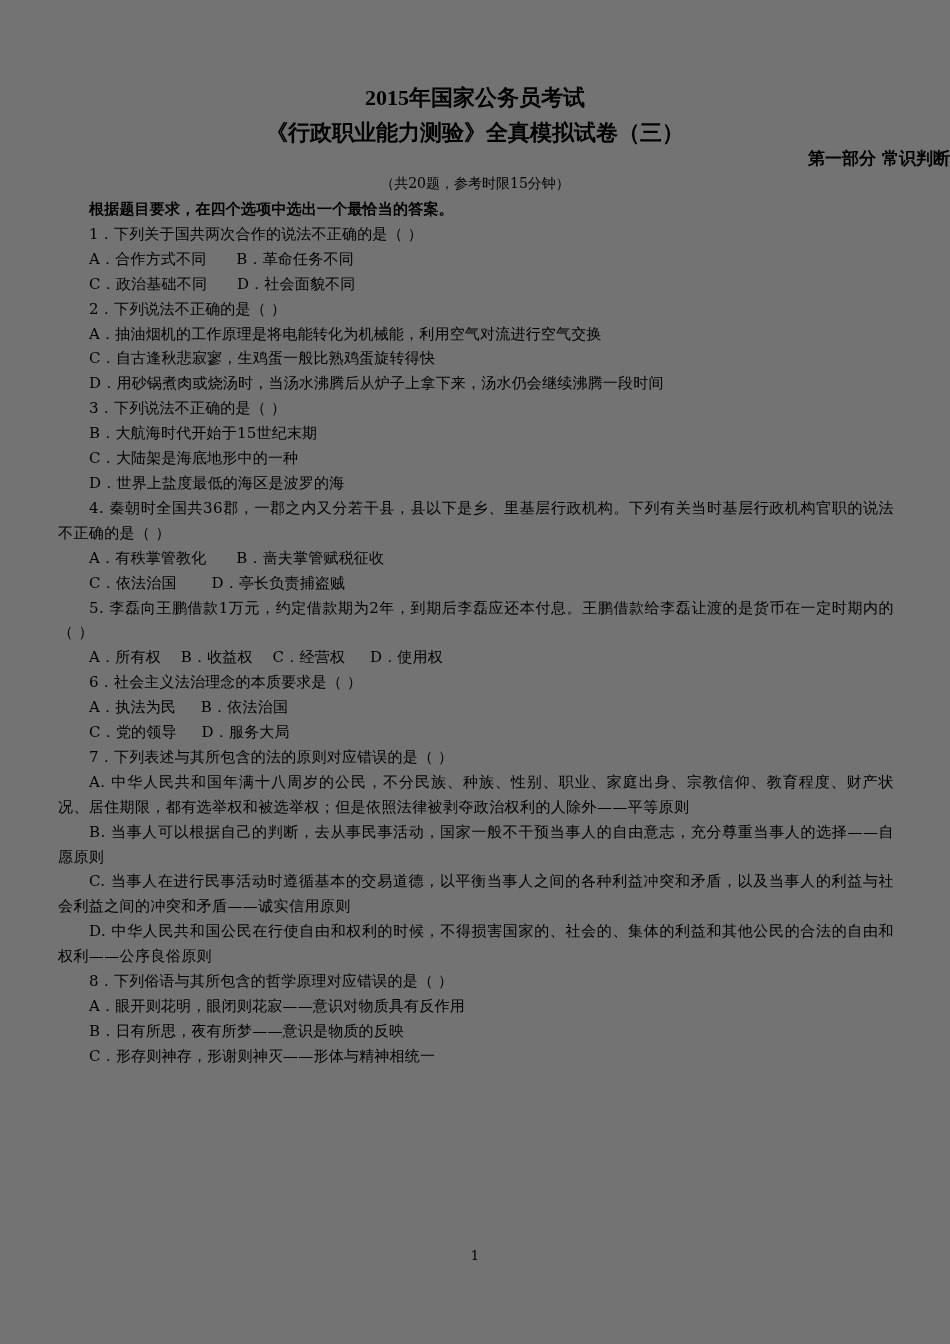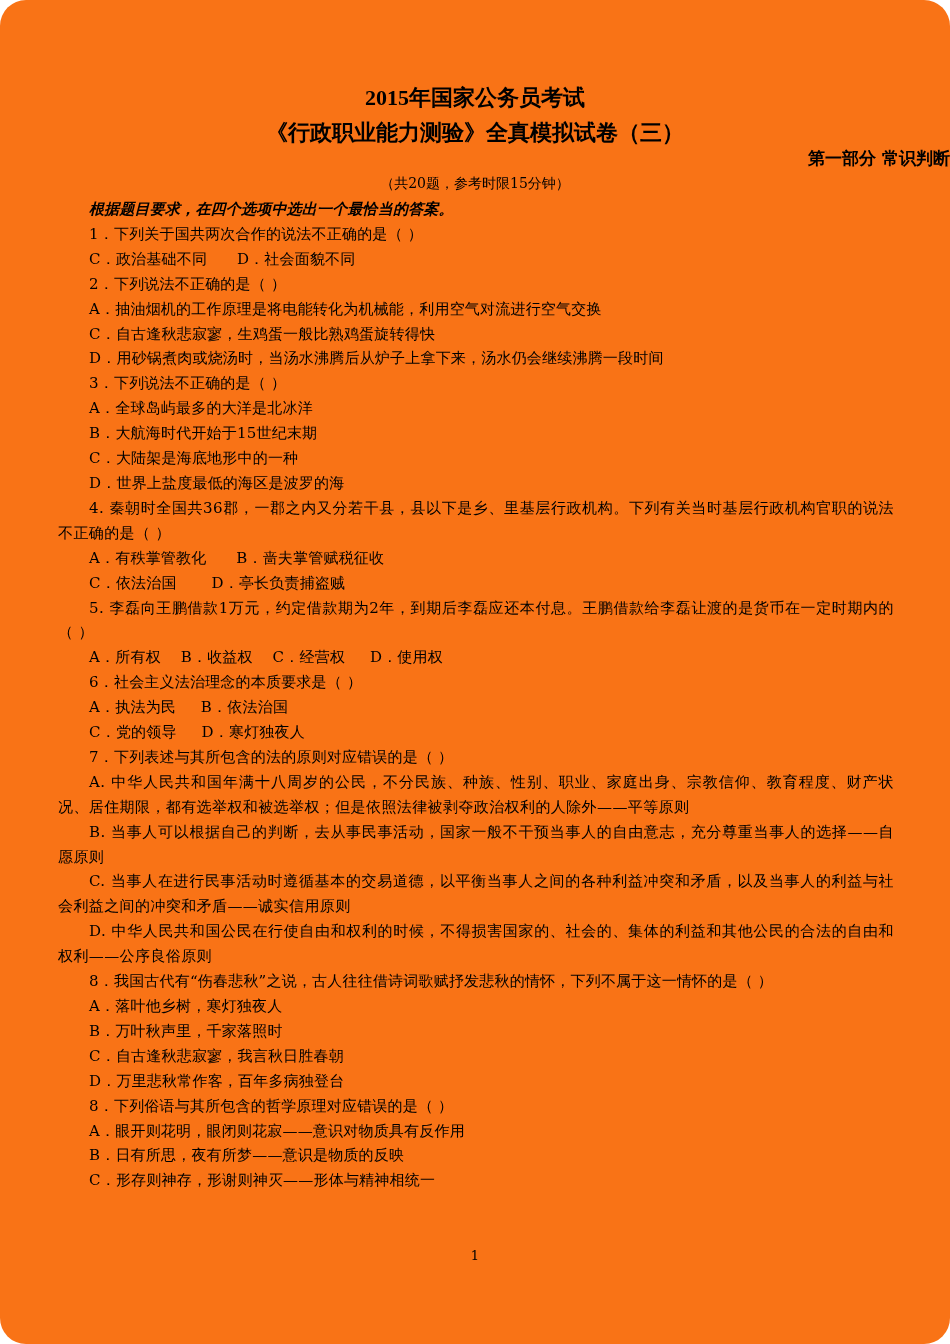--- a/index.html
+++ b/index.html
@@ -1,98 +1,91 @@
 <!DOCTYPE html>
 <html><head>
 <meta charset="utf-8">
 <style>
   html, body { margin:0; padding:0; background:#ffffff; }
   body { width:950px; height:1344px; position:relative; overflow:hidden;
          font-family:"DejaVu Serif","Liberation Serif",serif; color:#000; }
-  .page { position:absolute; left:0; top:0; width:950px; height:1344px; background:#f97316;border-radius:26px; }
+  .page { position:absolute; left:0; top:0; width:950px; height:1344px; background:#737373; }
   .title1 { position:absolute; left:0; width:950px; top:84px; text-align:center;
             font-family:"Liberation Serif","DejaVu Serif",serif; font-weight:bold; font-size:22px; line-height:28px; }
   .title2 { position:absolute; left:0; width:950px; top:119px; text-align:center;
             font-family:"Liberation Serif","DejaVu Serif",serif; font-weight:bold; font-size:22px; line-height:28px; }
   .section { position:absolute; left:0; width:950px; top:146px; text-align:right;
              font-weight:bold; font-size:17px; line-height:24px; }
   .note { position:absolute; left:0; width:950px; top:173px; text-align:center;
           font-size:14px; line-height:20px; }
   .content { position:absolute; left:58px; top:197px; width:836px; }
   .ln { font-size:15px; line-height:24.9px; white-space:nowrap; letter-spacing:0.2px; }
   .ind { padding-left:31px; }
   .wrap { white-space:normal; text-indent:31px; text-align:justify; letter-spacing:0.4px; }
-  .instr { font-weight:bold;font-style:italic; }
+  .instr { font-weight:bold; }
   .pagenum { position:absolute; left:0; width:950px; top:1247px; text-align:center;
              font-size:13px; line-height:18px; }
 </style>
 </head>
 <body>
 
 <div class="page">
   <div class="title1">2015年国家公务员考试</div>
   <div class="title2">《行政职业能力测验》全真模拟试卷（三）</div>
   <div class="section">第一部分  常识判断</div>
   <div class="note">（共20题，参考时限15分钟）</div>
 
   <div class="content">
     <div class="ln ind instr">根据题目要求，在四个选项中选出一个最恰当的答案。</div>
 
     <div>
       <div class="ln ind">1．下列关于国共两次合作的说法不正确的是（  ）</div>
+      <div class="ln ind" style="white-space:pre">A．合作方式不同      B．革命任务不同</div>
       <div class="ln ind" style="white-space:pre">C．政治基础不同      D．社会面貌不同</div>
     </div>
 
     <div>
       <div class="ln ind">2．下列说法不正确的是（  ）</div>
       <div class="ln ind">A．抽油烟机的工作原理是将电能转化为机械能，利用空气对流进行空气交换</div>
       <div class="ln ind">C．自古逢秋悲寂寥，生鸡蛋一般比熟鸡蛋旋转得快</div>
       <div class="ln ind">D．用砂锅煮肉或烧汤时，当汤水沸腾后从炉子上拿下来，汤水仍会继续沸腾一段时间</div>
     </div>
 
     <div>
       <div class="ln ind">3．下列说法不正确的是（  ）</div>
-      <div class="ln ind">A．全球岛屿最多的大洋是北冰洋</div>
       <div class="ln ind">B．大航海时代开始于15世纪末期</div>
       <div class="ln ind">C．大陆架是海底地形中的一种</div>
       <div class="ln ind">D．世界上盐度最低的海区是波罗的海</div>
     </div>
 
     <div>
       <div class="ln wrap">4. 秦朝时全国共36郡，一郡之内又分若干县，县以下是乡、里基层行政机构。下列有关当时基层行政机构官职的说法不正确的是（  ）</div>
       <div class="ln ind" style="white-space:pre">A．有秩掌管教化      B．啬夫掌管赋税征收</div>
       <div class="ln ind" style="white-space:pre">C．依法治国       D．亭长负责捕盗贼</div>
     </div>
 
     <div>
       <div class="ln wrap">5. 李磊向王鹏借款1万元，约定借款期为2年，到期后李磊应还本付息。王鹏借款给李磊让渡的是货币在一定时期内的（  ）</div>
       <div class="ln ind" style="white-space:pre">A．所有权    B．收益权    C．经营权     D．使用权</div>
     </div>
 
     <div>
       <div class="ln ind">6．社会主义法治理念的本质要求是（  ）</div>
       <div class="ln ind" style="white-space:pre">A．执法为民     B．依法治国</div>
-      <div class="ln ind" style="white-space:pre">C．党的领导     D．寒灯独夜人</div>
+      <div class="ln ind" style="white-space:pre">C．党的领导     D．服务大局</div>
     </div>
 
     <div>
       <div class="ln ind">7．下列表述与其所包含的法的原则对应错误的是（  ）</div>
       <div class="ln wrap">A. 中华人民共和国年满十八周岁的公民，不分民族、种族、性别、职业、家庭出身、宗教信仰、教育程度、财产状况、居住期限，都有选举权和被选举权；但是依照法律被剥夺政治权利的人除外——平等原则</div>
       <div class="ln wrap">B. 当事人可以根据自己的判断，去从事民事活动，国家一般不干预当事人的自由意志，充分尊重当事人的选择——自愿原则</div>
       <div class="ln wrap">C. 当事人在进行民事活动时遵循基本的交易道德，以平衡当事人之间的各种利益冲突和矛盾，以及当事人的利益与社会利益之间的冲突和矛盾——诚实信用原则</div>
       <div class="ln wrap">D. 中华人民共和国公民在行使自由和权利的时候，不得损害国家的、社会的、集体的利益和其他公民的合法的自由和权利——公序良俗原则</div>
     </div>
 
-    <div>
-      <div class="ln ind">8．我国古代有“伤春悲秋”之说，古人往往借诗词歌赋抒发悲秋的情怀，下列不属于这一情怀的是（  ）</div>
-      <div class="ln ind">A．落叶他乡树，寒灯独夜人</div>
-      <div class="ln ind">B．万叶秋声里，千家落照时</div>
-      <div class="ln ind">C．自古逢秋悲寂寥，我言秋日胜春朝</div>
-      <div class="ln ind">D．万里悲秋常作客，百年多病独登台</div>
-    </div>
 
     <div>
       <div class="ln ind">8．下列俗语与其所包含的哲学原理对应错误的是（  ）</div>
       <div class="ln ind">A．眼开则花明，眼闭则花寂——意识对物质具有反作用</div>
       <div class="ln ind">B．日有所思，夜有所梦——意识是物质的反映</div>
       <div class="ln ind">C．形存则神存，形谢则神灭——形体与精神相统一</div>
     </div>
   </div>
 
   <div class="pagenum">1</div>

